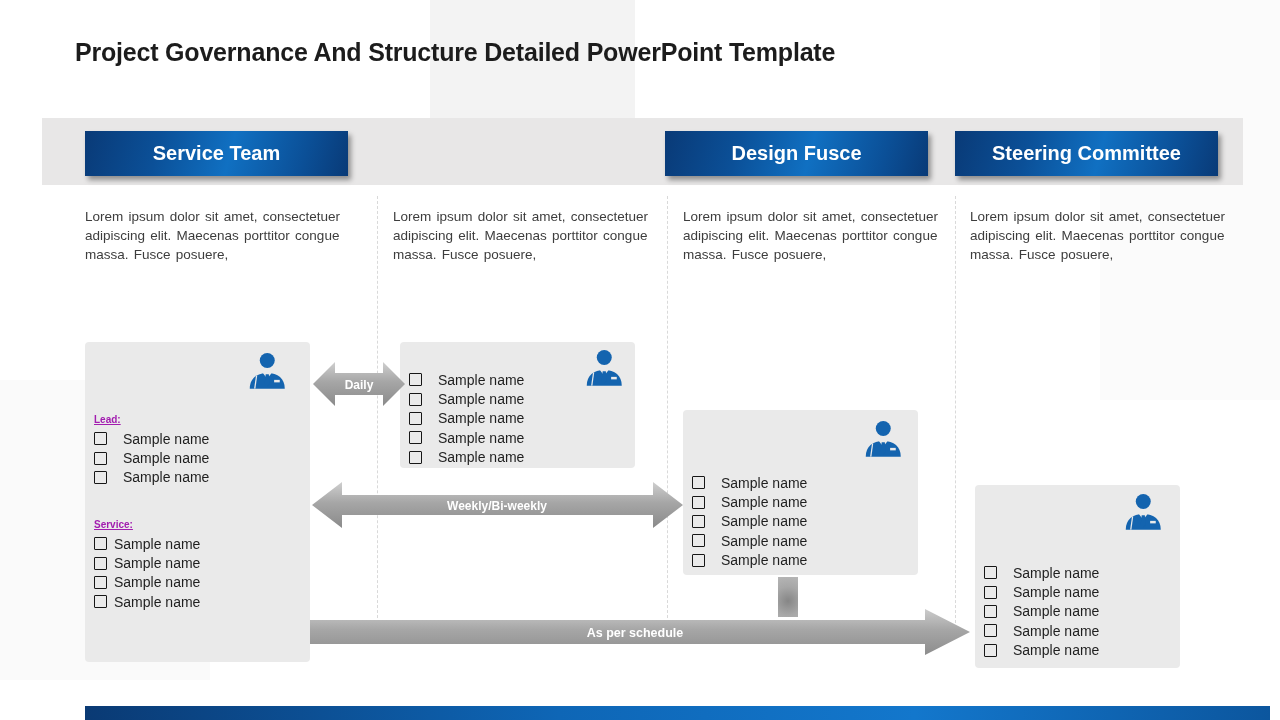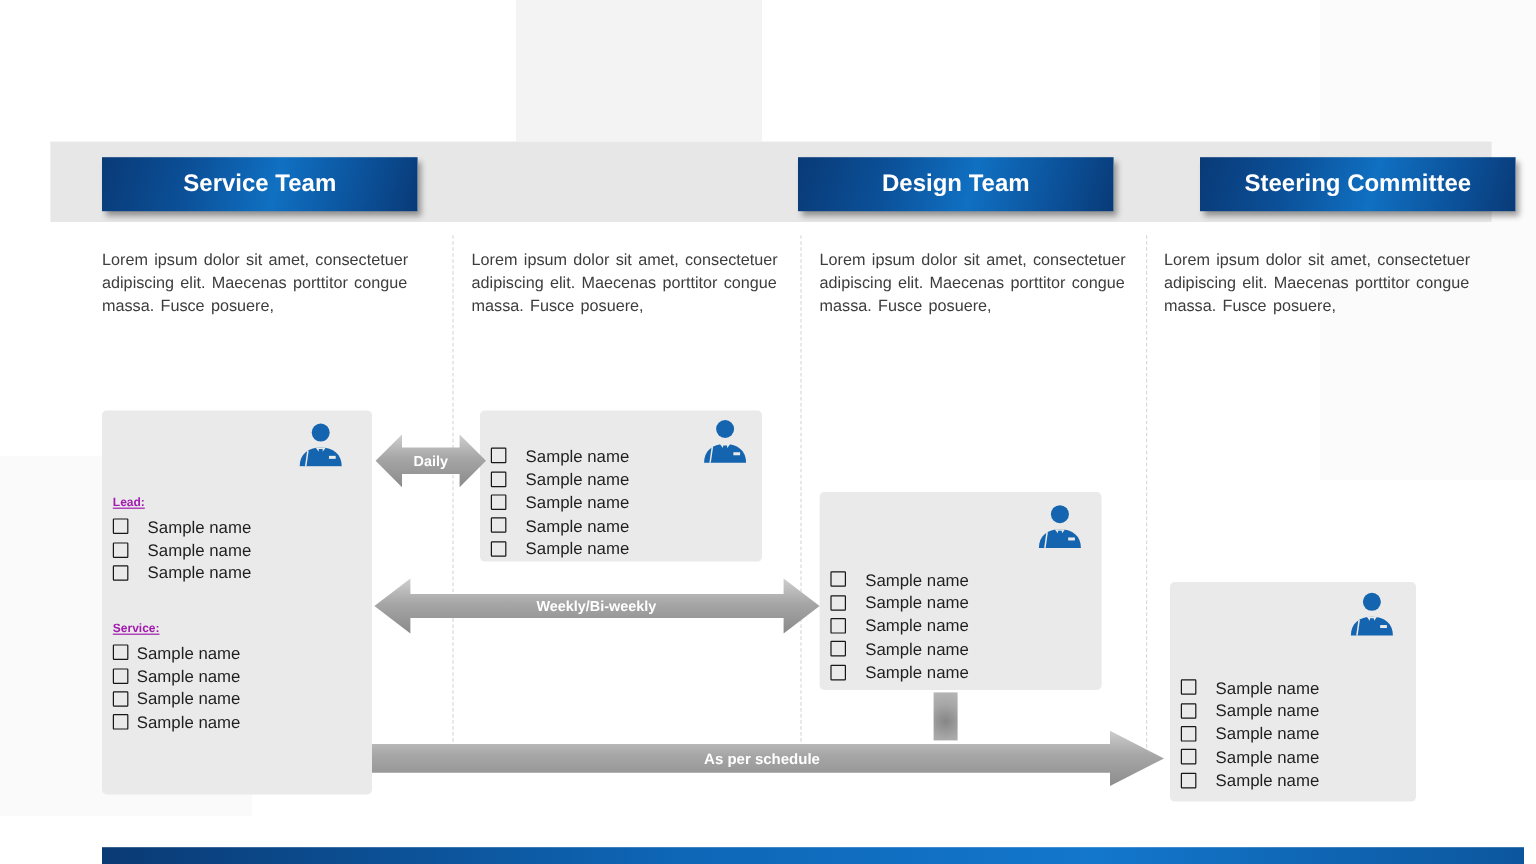--- a/index.html
+++ b/index.html
@@ -13,21 +13,21 @@
 
   .title{position:absolute;left:75px;top:38px;font-size:25px;font-weight:bold;color:#1c1c1c;
          letter-spacing:-0.2px;white-space:nowrap;}
 
   .header-band{position:absolute;left:42px;top:118px;width:1201px;height:67px;background:#e8e7e7;}
 
   .team-btn{position:absolute;top:131px;width:263px;height:45px;line-height:45px;text-align:center;
             color:#fff;font-weight:bold;font-size:20px;
             background:linear-gradient(105deg,#093a77 0%,#0b5098 28%,#1070c2 55%,#0b5098 82%,#093a77 100%);
             box-shadow:3px 4px 5px rgba(0,0,0,0.38);}
-  .btn-1{left:85px;}  .btn-2{left:375px;}  .btn-3{left:665px;}  .btn-4{left:1000px;}
+  .btn-1{left:85px;}  .btn-2{left:375px;}  .btn-3{left:665px;}  .btn-4{left:955px;}
 
   .col-desc{position:absolute;top:207px;width:266px;font-size:13.5px;line-height:19px;color:#3d3d3d;
             word-spacing:1.5px;}
   .desc-1{left:85px;} .desc-2{left:393px;} .desc-3{left:683px;} .desc-4{left:970px;}
 
   .dash-sep{position:absolute;top:196px;height:437px;width:0;border-left:1px dashed #d9d9d9;}
   .sep-1{left:377px;} .sep-2{left:667px;} .sep-3{left:955px;}
 
   .gbox{position:absolute;background:#eaeaea;border-radius:4px;}
   .box-service{left:85px;top:342px;width:225px;height:320px;}
@@ -66,25 +66,26 @@
 </style>
 </head>
 <body>
 
 <div class="slide">
 
   <div class="bg-shape bg-a"></div>
   <div class="bg-shape bg-b"></div>
   <div class="bg-shape bg-c"></div>
 
+  <div class="title">Project Governance And Structure Detailed PowerPoint Template</div>
 
   <div class="header-band"></div>
 
   <div class="team-btn btn-1">Service Team</div>
-  <div class="team-btn btn-3">Design Team</div>
+  <div class="team-btn btn-3">Design Fusce</div>
   <div class="team-btn btn-4">Steering Committee</div>
 
   <div class="col-desc desc-1">Lorem ipsum dolor sit amet, consectetuer adipiscing elit. Maecenas porttitor congue massa. Fusce posuere,</div>
   <div class="col-desc desc-2">Lorem ipsum dolor sit amet, consectetuer adipiscing elit. Maecenas porttitor congue massa. Fusce posuere,</div>
   <div class="col-desc desc-3">Lorem ipsum dolor sit amet, consectetuer adipiscing elit. Maecenas porttitor congue massa. Fusce posuere,</div>
   <div class="col-desc desc-4">Lorem ipsum dolor sit amet, consectetuer adipiscing elit. Maecenas porttitor congue massa. Fusce posuere,</div>
 
   <div class="dash-sep sep-1"></div>
   <div class="dash-sep sep-2"></div>
   <div class="dash-sep sep-3"></div>

